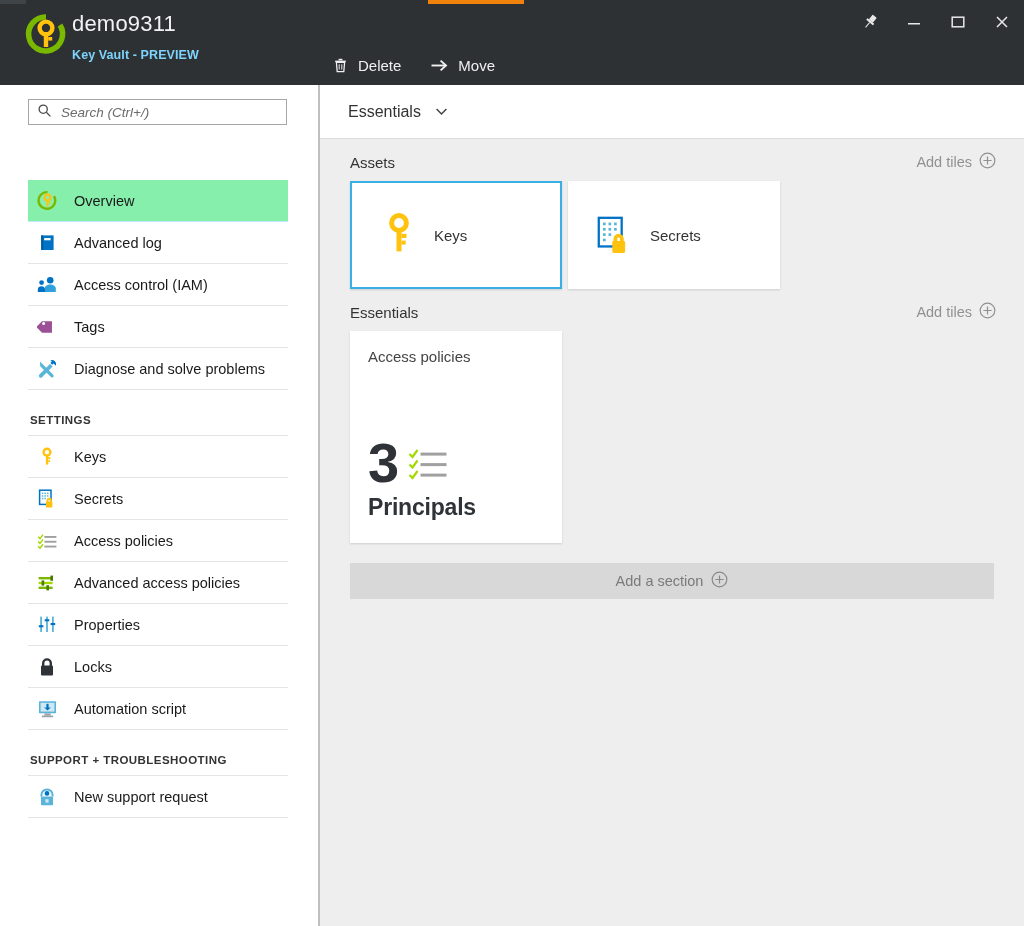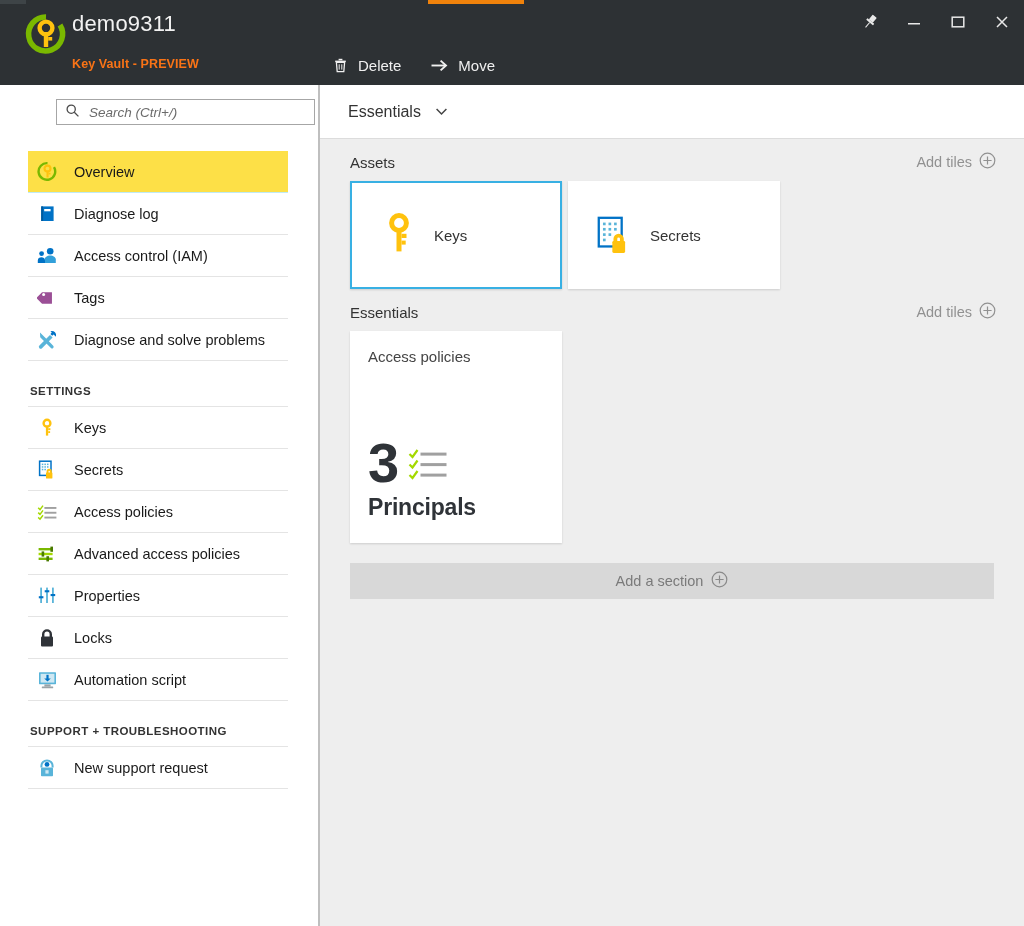--- a/index.html
+++ b/index.html
@@ -27,22 +27,22 @@
   }
   .vault-logo {
     position:absolute; left:24px; top:12px; width:44px; height:44px;
   }
   .title-text { position:absolute; left:72px; top:10px; }
   .title-main {
     font-size:22px; color:#f2f2f2; line-height:28px; font-weight:400;
     letter-spacing:.2px;
   }
   .title-sub {
-    font-size:12.5px; color:#f97316; line-height:17px; font-weight:600;
-    margin-top:18px; letter-spacing:.1px;
+    font-size:12.5px; color:#7dd3fc; line-height:17px; font-weight:600;
+    margin-top:9px; letter-spacing:.1px;
   }
 
   .wincontrols { position:absolute; right:0; top:0; height:44px; display:flex; }
   .wc-btn {
     width:44px; height:44px; display:flex; align-items:center; justify-content:center;
   }
   .wc-btn svg { display:block; }
 
   
   .cmdbar {
@@ -61,38 +61,38 @@
     background:#ffffff;
   }
   .sidebar-divider {
     position:absolute; left:318px; top:85px; width:2px; height:841px;
     background:#bfbfbf;
   }
   .search-wrap { position:absolute; left:28px; top:14px; width:259px; height:26px; }
   .search-box {
     width:100%; height:100%; box-sizing:border-box;
     border:1px solid #a6a6a6; background:#fff;
-    display:flex; align-items:center; padding-left:8px;margin-left:28px;
+    display:flex; align-items:center; padding-left:8px;
   }
   .search-input {
     border:0; outline:0; flex:1; height:22px;
     font-family:"Liberation Sans", sans-serif;
     font-size:13.5px; font-style:italic; color:#5a5a5a;
     padding-left:9px; background:transparent;
   }
   .search-input::placeholder { color:#6b6b6b; font-style:italic; opacity:1; }
 
   .navlist { position:absolute; left:28px; top:66px; width:260px; }
   .nav-item {
     display:flex; align-items:center; height:42px;
     border-bottom:1px solid #e4e4e4;
     padding-left:8px; box-sizing:border-box;
   }
   .nav-item.first { border-top:0; }
-  .nav-item.selected { background:#fde047; border-bottom:1px solid #bfeaf5; }
+  .nav-item.selected { background:#86efac; border-bottom:1px solid #bfeaf5;margin-top:29px; }
   .nav-icon {
     width:22px; height:22px; margin-right:16px;
     display:flex; align-items:center; justify-content:center; flex:0 0 22px;
   }
   .nav-icon svg { display:block; }
   .nav-label { font-size:14.5px; color:#1a1a1a; line-height:18px; }
 
   .nav-group-title {
     font-size:11.5px; font-weight:700; color:#333; letter-spacing:.45px;
     padding:24px 0 9px 2px; border-bottom:1px solid #e4e4e4;
@@ -265,21 +265,21 @@
       </div>
 
       <div class="nav-item">
         <span class="nav-icon">
           <svg width="19" height="19" viewBox="0 0 19 19">
             <rect x="3.2" y="2.4" width="12.4" height="14.6" fill="#0072c6"></rect>
             <rect x="6.2" y="5" width="6.4" height="2.3" fill="#ffffff"></rect>
             <rect x="3.2" y="2.4" width="1.9" height="14.6" fill="#005a9e"></rect>
           </svg>
         </span>
-        <span class="nav-label">Diagnose log</span>
+        <span class="nav-label">Advanced log</span>
       </div>
 
       <div class="nav-item">
         <span class="nav-icon">
           <svg width="21" height="19" viewBox="0 0 21 19">
             <circle cx="13.2" cy="5.2" r="3.3" fill="#0072c6"></circle>
             <path d="M7.6 17 h11.2 v-3.4 c0 -2.6 -2.5 -4.2 -5.6 -4.2 s-5.6 1.6 -5.6 4.2 z" fill="#32a0da"></path>
             <circle cx="4.6" cy="7.6" r="2.4" fill="#0072c6"></circle>
             <path d="M0.8 17 h7.2 v-2.6 c0 -2 -1.7 -3.1 -3.6 -3.1 s-3.6 1.1 -3.6 3.1 z" fill="#0072c6"></path>
           </svg>

